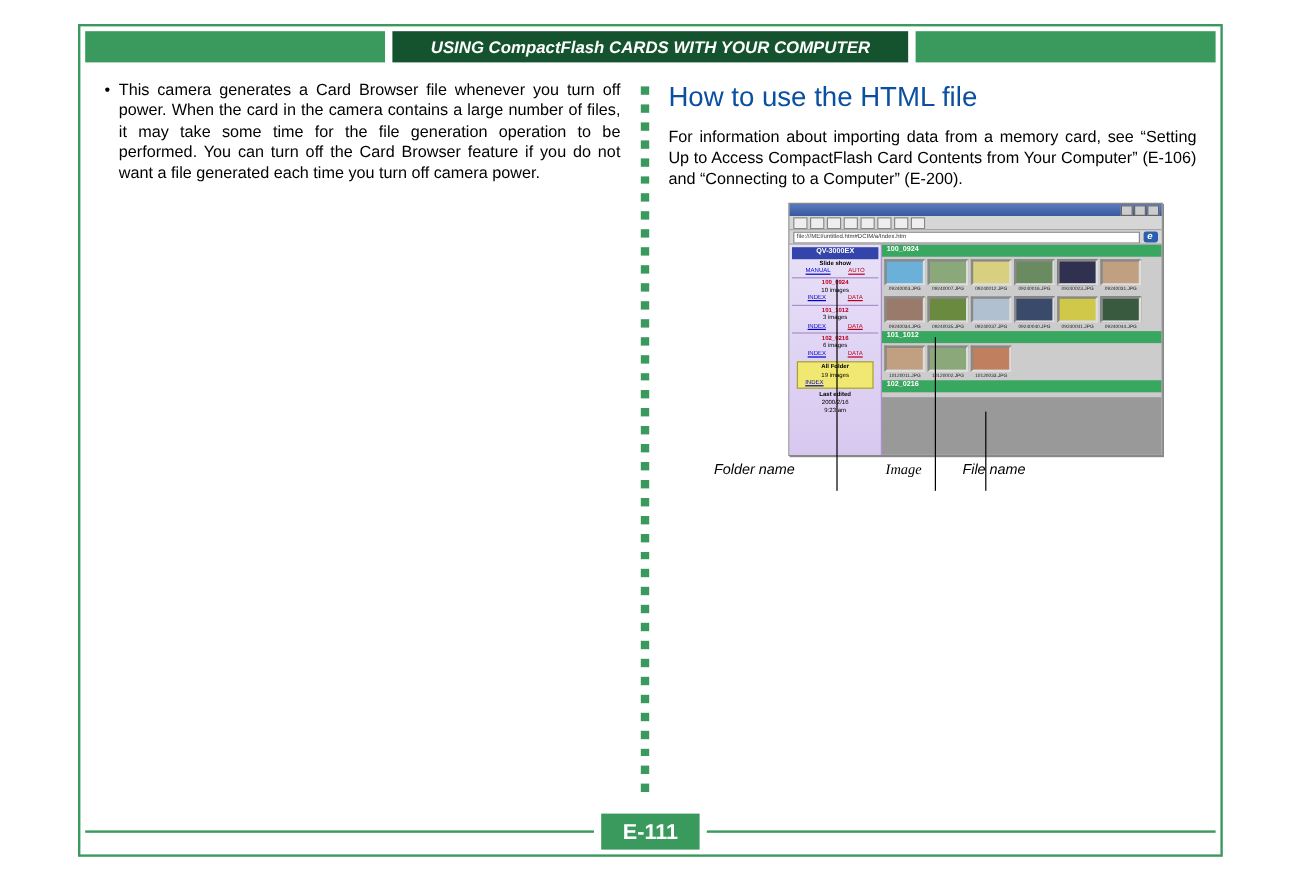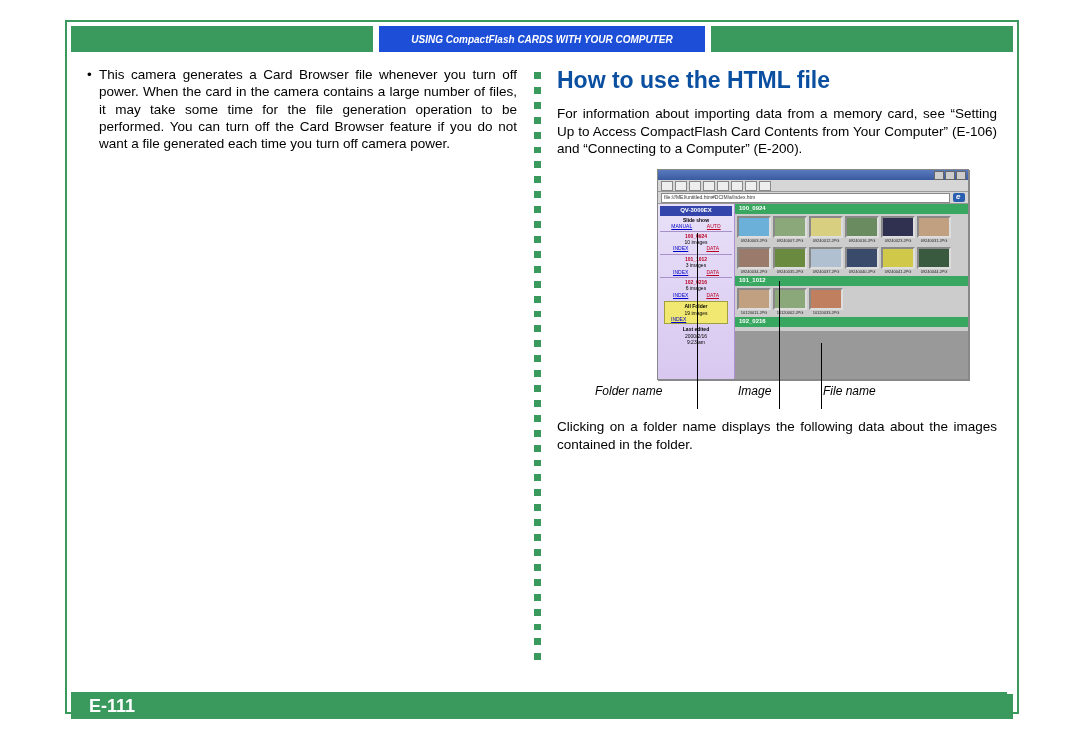--- a/index.html
+++ b/index.html
@@ -31,25 +31,25 @@
   }
   .header-green {
     background: #3a9a5e;
     flex: 1;
   }
   .header-gap {
     width: 6px;
     background: #fff;
   }
   .header-center {
-    background: #1d4ed8;
+    background: #14532d;
     color: #fff;
     font-weight: bold;
     font-style: italic;
-    font-size: 10px;
+    font-size: 14px;
     display: flex;
     align-items: center;
     justify-content: center;
     flex: 0 0 auto;
     padding: 0 32px;
     white-space: nowrap;
   }
   .content {
     position: absolute;
     top: 44px;
@@ -86,21 +86,21 @@
   }
   .col-right {
     flex: 1;
     padding-left: 10px;
     font-size: 13.5px;
     line-height: 1.28;
   }
   .h1 {
     color: #0a4fa0;
     font-size: 23px;
-    font-weight: bold;
+    font-weight: normal;
     margin: 0 0 10px 0;
   }
   .h2 {
     font-size: 16px;
     font-weight: bold;
     margin: 0 0 6px 0;
   }
   .para {
     text-align: justify;
     margin-bottom: 2px;
@@ -187,21 +187,20 @@
   }
   .label { position:absolute; font-style:italic; font-size:12px; }
   .footer {
     position: absolute;
     bottom: 4px;
     left: 4px;
     right: 4px;
     height: 30px;
     display:flex;
     align-items:stretch;
-    flex-direction:column;
   }
   .f-left { flex:1; border-top: 2px solid #3a9a5e; margin-top:14px; margin-right:6px; }
   .f-center { background:#3a9a5e; color:#fff; font-weight:bold; font-size:18px; padding: 2px 18px; display:flex; align-items:center; }
   .f-right { flex:1; border-top: 2px solid #3a9a5e; margin-top:14px; margin-left:6px; }
   
   .guide { position:absolute; width:1px; background:#000; }
 </style>
 </head>
 <body>
 
@@ -408,26 +407,25 @@
               </div>
           </div>
         </div>
 
         <div class="guide" style="left:140px; top:64px; height:176px;"></div>
         <div class="guide" style="left:222px; top:112px; height:128px;"></div>
         <div class="guide" style="left:264px; top:174px; height:66px;"></div>
 
         <div class="callouts">
           <span class="label" style="left:38px;">Folder name</span>
-          <span class="label" style="left:181px;">Image</span>
-          <span class="label" style="left:266px;">File name</span>
+          <span class="label" style="left:181px;font-family:Liberation Serif, serif;">Image</span>
+          <span class="label" style="left:245px;">File name</span>
         </div>
       </div>
 
-      <div class="para" style="margin-top:10px;">Clicking on a folder name displays the following data about the images contained in the folder.</div>
     </div>
   </div>
 
   <div class="footer">
     <div class="f-left"></div>
     <div class="f-center">E-111</div>
     <div class="f-right"></div>
   </div>
 </div>
 

